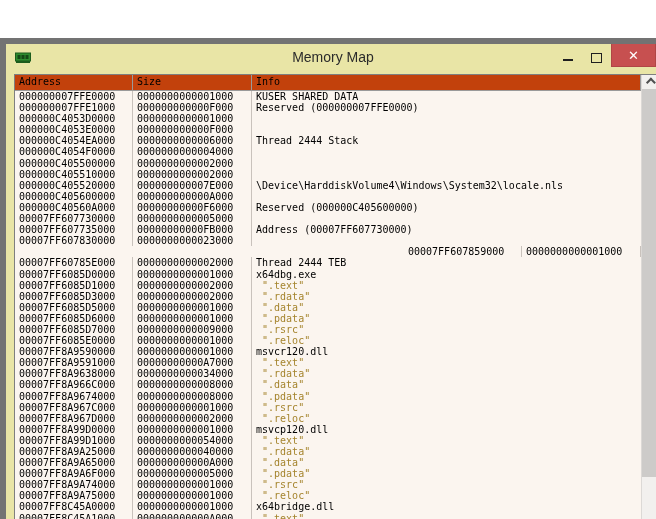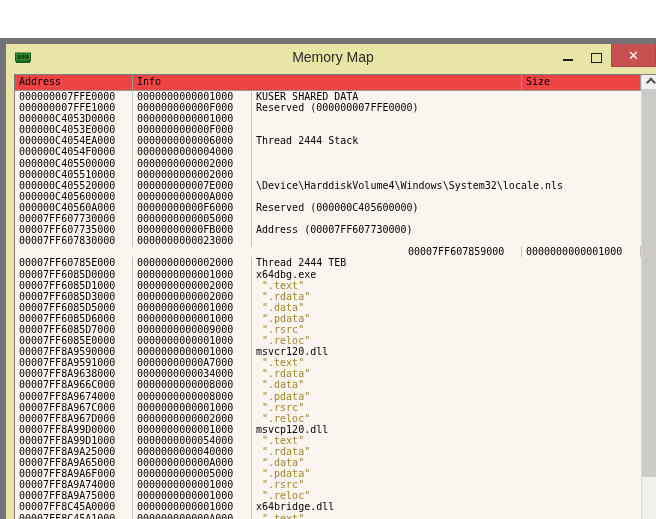--- a/index.html
+++ b/index.html
@@ -15,21 +15,21 @@
   .ctl-min,.ctl-max{width:29px;}
   .min-glyph{width:10px;height:2px;background:#1f1f1f;margin-top:8px;}
   .max-glyph{width:9px;height:8px;border:1.5px solid #1f1f1f;margin-top:4px;background:transparent;}
   .ctl-close{width:45px;background:#c75050;color:#fff;font-size:13px;border:1px solid #b04646;border-top:none;box-sizing:border-box;}
 
   
   .table-frame{position:absolute;left:8px;top:30px;width:643px;height:482px;border:1px solid #7f7f7f;background:#fbf5ef;box-sizing:border-box;display:flex;flex-direction:column;}
   .upper{display:flex;flex-direction:row;flex:1;min-height:0;}
   .grid-area{flex:1;display:flex;flex-direction:column;min-width:0;overflow:hidden;}
 
-  .hdr{display:flex;height:15px;background:#ef4444;border-bottom:1px solid #9a9a9a;font-family:"DejaVu Sans Mono",monospace;font-size:10px;color:#000;flex:0 0 15px;}
+  .hdr{display:flex;height:15px;background:#c2410c;border-bottom:1px solid #9a9a9a;font-family:"DejaVu Sans Mono",monospace;font-size:10px;color:#000;flex:0 0 15px;}
   .hdr-cell{padding:1px 0 0 4px;border-right:1px solid #9a9a9a;box-sizing:border-box;white-space:pre;}
   .col-address{width:118px;flex:0 0 118px;}
   .col-size{width:119px;flex:0 0 119px;}
   .col-info{flex:1;min-width:0;}
 
   .tbody{flex:1;overflow:hidden;font-family:"DejaVu Sans Mono",monospace;font-size:10px;color:#000;}
   .trow{display:flex;height:11.1px;line-height:11.1px;justify-content:flex-end;}
   .cell{padding-left:4px;border-right:1px solid #c9c2bc;box-sizing:border-box;white-space:pre;overflow:hidden;}
   .cell.col-info{border-right:none;}
   .cell.section{color:#a5842d;}
@@ -75,22 +75,22 @@
         <span>✕</span>
       </div>
     </div>
   </div>
 
   <div class="table-frame">
     <div class="upper">
       <div class="grid-area">
         <div class="hdr">
           <div class="hdr-cell col-address">Address</div>
+          <div class="hdr-cell col-size">Size</div>
           <div class="hdr-cell col-info">Info</div>
-          <div class="hdr-cell col-size">Size</div>
         </div>
         <div class="tbody">
 
         <div class="trow">
             <div class="cell col-address">000000007FFE0000</div>
             <div class="cell col-size">0000000000001000</div>
             <div class="cell col-info">KUSER_SHARED_DATA</div>
           </div>
             <div class="trow">
             <div class="cell col-address">000000007FFE1000</div>

